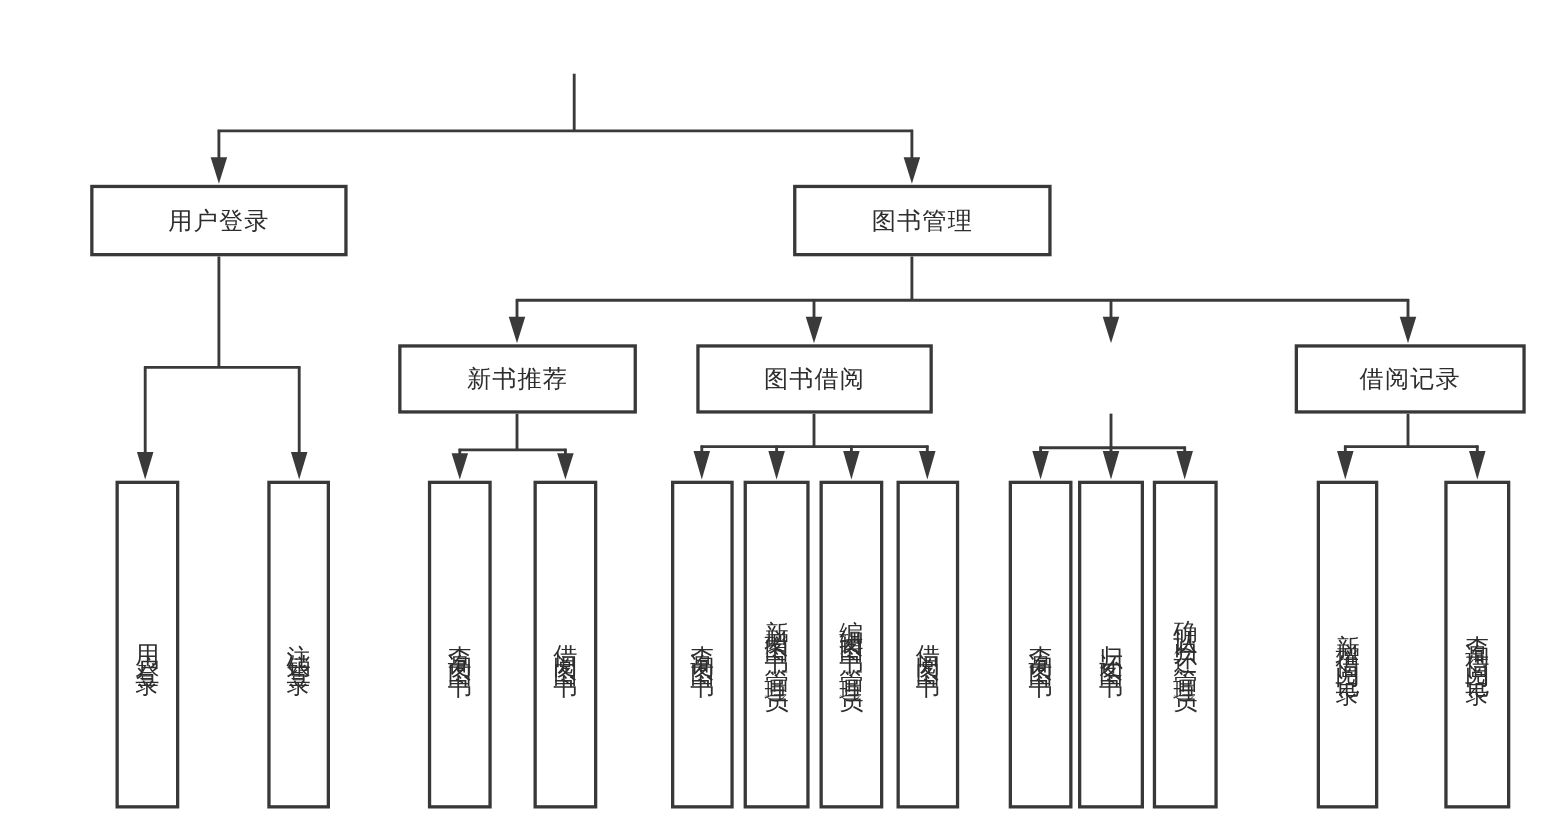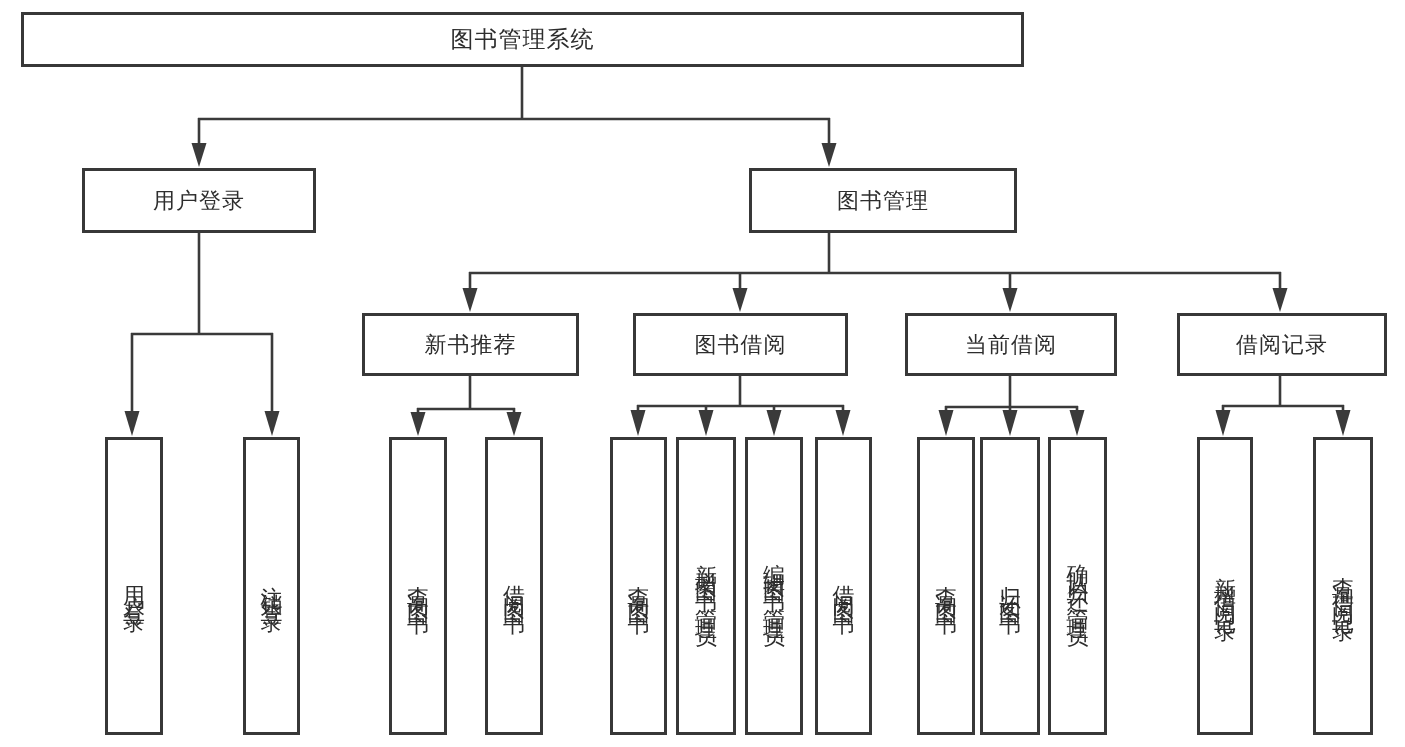--- a/index.html
+++ b/index.html
@@ -91,28 +91,26 @@
     <path d="M1069.5 410 L1084.5 410 L1077 436 Z"></path>
 
     <line x1="1280" y1="376" x2="1280" y2="406"></line>
     <line x1="1222" y1="406" x2="1344" y2="406"></line>
     <line x1="1223" y1="405" x2="1223" y2="413"></line>
     <path d="M1215.5 410 L1230.5 410 L1223 436 Z"></path>
     <line x1="1343" y1="405" x2="1343" y2="413"></line>
     <path d="M1335.5 410 L1350.5 410 L1343 436 Z"></path>
   </svg>
 
-  <div class="node root">图书管理系统</div>
 
   <div class="node lvl2" style="left:82px;top:168px;width:234px;">用户登录</div>
-  <div class="node lvl2" style="left:749px;top:168px;width:268px;">图书管理</div>
+  <div class="node lvl2" style="left:721px;top:168px;width:235px;">图书管理</div>
 
   <div class="node lvl3" style="left:633px;top:313px;width:215px;height:63px;">图书借阅</div>
   <div class="node lvl3" style="left:362px;top:313px;width:217px;height:63px;">新书推荐</div>
-  <div class="node lvl3" style="left:905px;top:313px;width:212px;height:63px;">当前借阅</div>
   <div class="node lvl3" style="left:1177px;top:313px;width:210px;height:63px;">借阅记录</div>
 
   <div class="leaf" style="left:105px;width:58px;">
     <span>用户登录</span>
     </div>
   <div class="leaf" style="left:243px;width:57px;">
     <span>注销登录</span>
     </div>
 
   <div class="leaf" style="left:389px;width:58px;">

